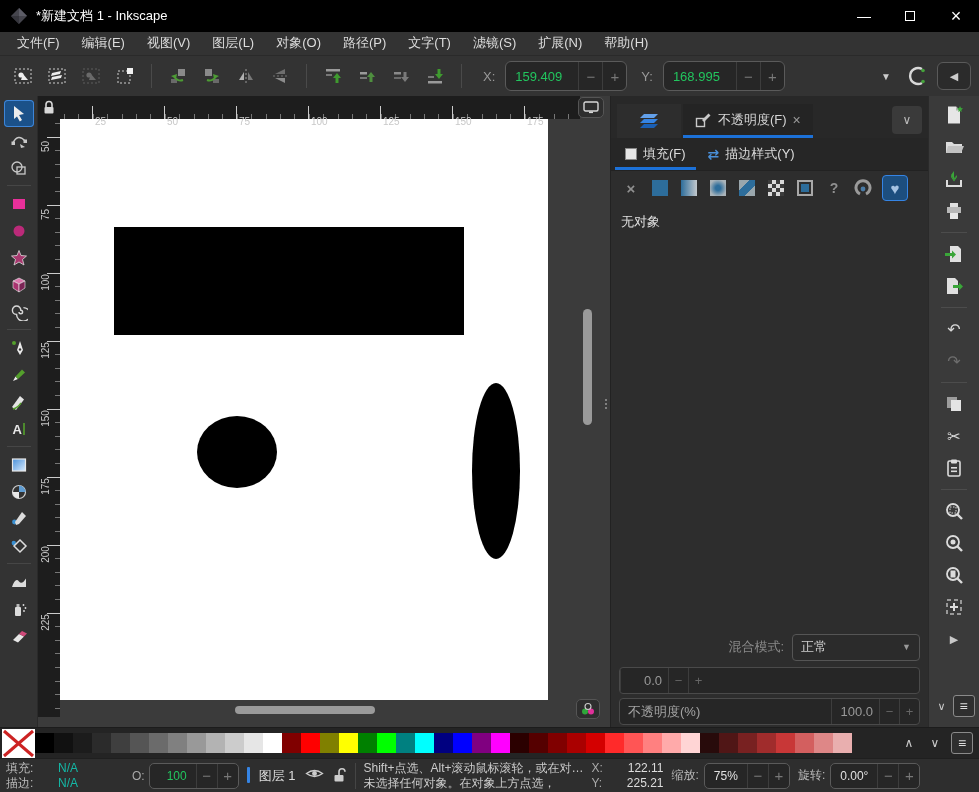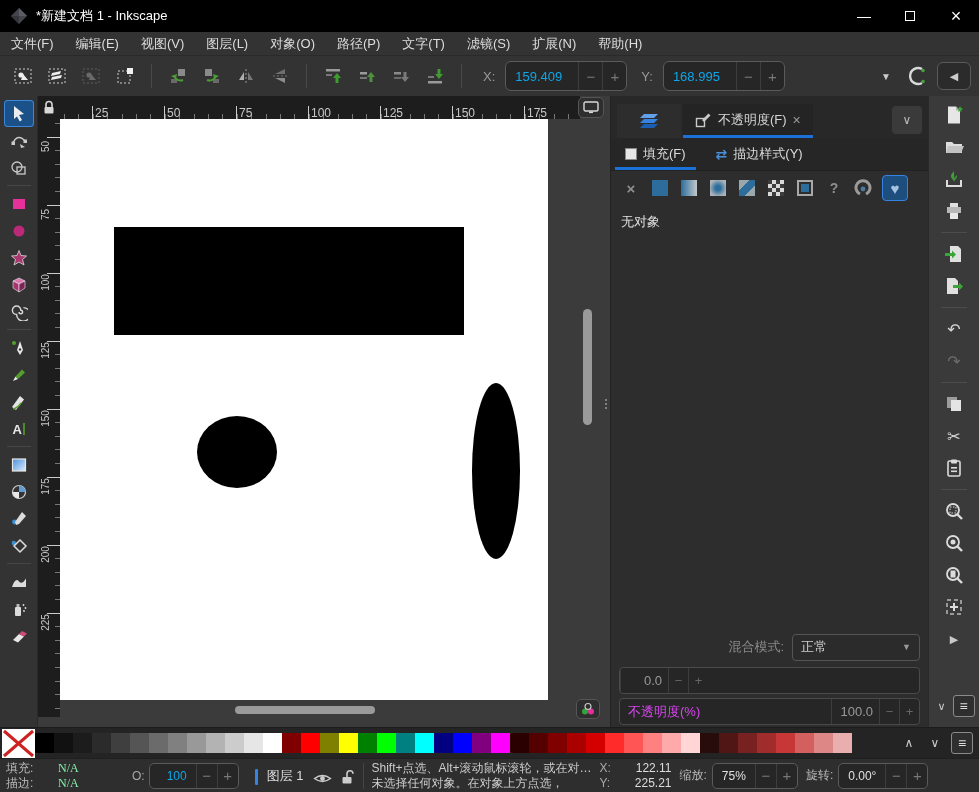--- a/index.html
+++ b/index.html
@@ -8,30 +8,30 @@
   .app { width:979px; height:792px; display:flex; flex-direction:column; color:#d6d6d6; font-size:13px; }
 
   
   .titlebar { height:32px; background:#000; display:flex; align-items:center; padding-left:10px; flex:none; }
   .titlebar .title { color:#fff; font-size:13px; margin-left:8px; }
   .winbtn { width:46px; height:32px; display:flex; align-items:center; justify-content:center; color:#fff; font-size:14px; }
   .winbtn .maxbox { width:10px; height:10px; border:1px solid #fff; display:block; }
   .spacer { flex:1; }
 
   
-  .menubar { height:24px; background:#333; display:flex; align-items:center; flex:none; border-bottom:1px solid #2a2a2a; }
+  .menubar { height:24px; background:#333; display:flex; align-items:flex-start; padding-left:6px; flex:none; border-bottom:1px solid #2a2a2a; }
   .menu-item { padding:2px 11px; color:#ddd; font-size:13px; white-space:nowrap; }
 
   
   .toolbar { height:40px; background:#333; display:flex; align-items:center; padding:0 8px; flex:none; gap:4px; }
   .tbtn { width:30px; height:28px; display:flex; align-items:center; justify-content:center; border-radius:4px; flex:none; }
   .tsep { width:1px; height:24px; background:#4a4a4a; margin:0 7px; flex:none; }
   .fldlbl { color:#9a9a9a; margin:0 6px 0 10px; }
   .spin { display:flex; align-items:center; border:1px solid #5a5a5a; border-radius:6px; background:#262626; height:30px; overflow:hidden; }
-  .spin .val { padding:0 9px; color:#0ea5e9; min-width:72px; }
+  .spin .val { padding:0 9px; color:#22c55e; min-width:72px; }
   .spin .sbtn { width:24px; height:100%; display:flex; align-items:center; justify-content:center; color:#787878; font-size:15px; border-left:1px solid #3d3d3d; }
   .smallspin { height:26px; border-radius:5px; }
   .smallspin .val { min-width:46px; text-align:right; }
   .smallspin .sbtn { width:21px; }
   .arrowbtn { color:#ccc; font-size:10px; width:26px; text-align:center; }
   .collapsebtn { width:34px; height:28px; border:1px solid #5a5a5a; border-radius:6px; background:#2b2b2b; color:#ccc; display:flex; align-items:center; justify-content:center; font-size:11px; }
 
   
   .mainrow { flex:1; display:flex; min-height:0; }
 
@@ -44,21 +44,21 @@
   
   .canvas-area { flex:1; position:relative; background:#3b3b3b; overflow:hidden; }
   .ruler-corner { position:absolute; left:0; top:0; width:22px; height:23px; background:#1d1d1d; display:flex; align-items:center; justify-content:center; z-index:3; }
   .hruler { position:absolute; left:22px; top:0; right:30px; height:23px; background:#1d1d1d; z-index:2; }
   .hruler .minor { position:absolute; left:4px; right:0; bottom:0; height:5px;
      background:repeating-linear-gradient(90deg,#777 0 1px,transparent 1px 14.4px); }
   .vruler { position:absolute; left:0; top:23px; width:22px; bottom:10px; background:#1d1d1d; z-index:2; }
   .vruler .minor { position:absolute; top:4px; bottom:0; right:0; width:5px;
      background:repeating-linear-gradient(180deg,#777 0 1px,transparent 1px 13.6px); }
   .htick { position:absolute; bottom:0; width:1px; height:13px; background:#ccc; }
-  .hlab { position:absolute; top:10px; color:#c8c8c8; font-size:12px; }
+  .hlab { position:absolute; top:20px; color:#c8c8c8; font-size:10px; }
   .vtick { position:absolute; right:0; height:1px; width:13px; background:#ccc; }
   .vlab { position:absolute; left:-4px; color:#c8c8c8; font-size:10px; transform:rotate(-90deg); width:22px; text-align:center; }
   .hmarker { position:absolute; top:15px; width:0; height:0; border-left:5px solid transparent; border-right:5px solid transparent; border-top:6px solid #ddd; }
   .vmarker { position:absolute; left:14px; width:0; height:0; border-top:5px solid transparent; border-bottom:5px solid transparent; border-left:6px solid #ddd; }
   .viewport { position:absolute; left:22px; top:23px; width:520px; height:584px; background:#3b3b3b; overflow:hidden; }
   .page { position:absolute; left:0; top:0; width:488px; height:581px; background:#fff; }
   .shape { position:absolute; }
   .monitor-btn { position:absolute; top:1px; right:6px; width:26px; height:21px; background:#2e2e2e; border:1px solid #555; border-radius:5px; display:flex; align-items:center; justify-content:center; z-index:4; }
   .vscroll { position:absolute; top:23px; bottom:22px; width:11px; left:544px; }
   .vscroll .thumb { position:absolute; left:1px; width:9px; top:190px; height:116px; background:#9a9a9a; border-radius:5px; }
@@ -69,21 +69,21 @@
   .grip i { width:2px; height:2px; background:#999; border-radius:1px; }
 
   
   .dock { width:318px; background:#2c2c2c; border-left:1px solid #222; display:flex; flex-direction:column; flex:none; }
   .tabbar { height:42px; background:#282828; display:flex; align-items:flex-end; padding:6px 6px 0 6px; gap:2px; }
   .dtab { height:34px; display:flex; align-items:center; justify-content:center; gap:6px; padding:0 12px; background:#2d2d2d; }
   .dtab.icon-only { width:64px; }
   .dtab.active { background:#242424; border-bottom:3px solid #1c71d8; }
   .dtab .closex { color:#9a9a9a; font-size:14px; }
   .dock-chevron { margin-left:auto; width:30px; height:28px; background:#3a3a3a; border-radius:4px; color:#bbb; display:flex; align-items:center; justify-content:center; font-size:12px; align-self:center; }
-  .subtabs { height:33px; background:#262626; display:flex; align-items:center; padding:0 4px; gap:10px; border-bottom:1px solid #222; }
+  .subtabs { height:33px; background:#262626; display:flex; align-items:center; padding:0 4px; gap:2px; border-bottom:1px solid #222; }
   .subtab { height:100%; display:flex; align-items:center; gap:6px; padding:0 10px; color:#ddd; }
   .subtab.active { box-shadow:0 -3px 0 #1c71d8 inset; }
   .sq-filled { width:12px; height:12px; background:#e6e6e6; border:1px solid #888; }
   .sq-outline { width:12px; height:12px; border:2px solid #cfcfcf; }
   .swapglyph { color:#4a90d9; font-weight:bold; font-size:14px; }
   .filltypes { height:34px; display:flex; align-items:center; gap:9px; padding:0 10px; background:#2d2d2d; }
   .ft { width:20px; height:20px; display:flex; align-items:center; justify-content:center; color:#909090; font-weight:bold; }
   .ft .chip { width:16px; height:16px; }
   .ft-active { width:26px; height:26px; background:#1d4e7e; border:1px solid #3584e4; border-radius:4px; display:flex; align-items:center; justify-content:center; color:#a6c3e3; font-size:15px; }
   .no-object { padding:8px 10px; color:#e0e0e0; background:#2d2d2d; }
@@ -91,21 +91,21 @@
   .blendrow { height:36px; display:flex; align-items:center; justify-content:flex-end; gap:8px; padding:0 8px; background:#2d2d2d; }
   .blendrow .lbl { color:#8a8a8a; }
   .dropdown { width:128px; height:27px; background:#2b2b2b; border:1px solid #555; border-radius:4px; display:flex; align-items:center; padding:0 8px; color:#ccc; }
   .dropdown .arr { margin-left:auto; font-size:9px; color:#999; }
   .sliderrow { height:31px; padding:2px 8px; background:#2d2d2d; }
   .sliderbox { height:27px; border:1px solid #4a4a4a; border-radius:4px; background:#262626; display:flex; align-items:center; overflow:hidden; }
   .sliderbox .slbl { flex:1; padding:0 8px; }
   .sliderbox .sval { width:48px; text-align:right; padding-right:6px; color:#999; border-left:1px solid #3d3d3d; height:100%; display:flex; align-items:center; justify-content:flex-end; }
   .sliderbox .sbtn { width:20px; height:100%; display:flex; align-items:center; justify-content:center; color:#666; border-left:1px solid #3d3d3d; }
   .dim { color:#777; }
-  .lit { color:#d946ef; }
+  .lit { color:#a3a3a3; }
 
   
   .cmdbar { width:51px; background:#3a3a3a; border-left:1px solid #2a2a2a; display:flex; flex-direction:column; align-items:center; padding:8px 0 10px 0; gap:10px; flex:none; }
   .cbtn { width:24px; height:22px; display:flex; align-items:center; justify-content:center; color:#d8d8d8; flex:none; font-size:16px; }
   .csep { width:26px; height:1px; background:#4c4c4c; flex:none; }
   .cmd-bottom { margin-top:auto; display:flex; align-items:center; gap:3px; }
   .cmd-bottom .chev { color:#ccc; font-size:11px; width:16px; text-align:center; }
   .menu-box { width:22px; height:22px; border:1px solid #8a8a8a; border-radius:3px; background:#2f2f2f; color:#ddd; display:flex; align-items:center; justify-content:center; font-size:14px; }
 
   
@@ -113,23 +113,23 @@
   .none-swatch { width:33px; height:29px; background:#fff; flex:none; display:flex; align-items:center; justify-content:center; }
   .swatch { width:19px; height:20px; flex:none; }
   .pal-ctrl { margin-left:auto; display:flex; align-items:center; gap:6px; padding-right:6px; }
   .pal-ctrl .chev { color:#ccc; font-size:12px; width:20px; text-align:center; }
 
   
   .statusbar { height:34px; background:#2e2e2e; border-top:1px solid #1f1f1f; display:flex; align-items:center; padding:0 6px; gap:8px; flex:none; font-size:12px; }
   .fs-block { width:118px; line-height:15px; flex:none; }
   .fs-block .row { display:flex; }
   .fs-block .l { width:52px; color:#bbb; }
-  .fs-block .v { color:#86efac;font-family:Liberation Serif, serif; }
+  .fs-block .v { color:#14b8a6; }
   .o-group { display:flex; align-items:center; gap:4px; flex:none; }
-  .layer-group { display:flex; align-items:flex-end; gap:9px; flex:none; margin-left:8px; }
+  .layer-group { display:flex; align-items:flex-start; gap:9px; flex:none; }
   .layerbar { width:3px; height:16px; background:#3584e4; border-radius:1px; }
   .vdiv { width:1px; height:26px; background:#454545; flex:none; }
   .msg { width:220px; line-height:15px; color:#ccc; overflow:hidden; white-space:nowrap; flex:none; }
   .xy-block { width:72px; line-height:15px; flex:none; }
   .xy-block .row { display:flex; justify-content:space-between; }
   .xy-block .l { color:#aaa; }
   .xy-block .v { color:#ddd; }
   .zr-group { display:flex; align-items:center; gap:5px; flex:none; }
   .zr-group .lbl { color:#bbb; }
   .zr-group .val { color:#e0e0e0; }

